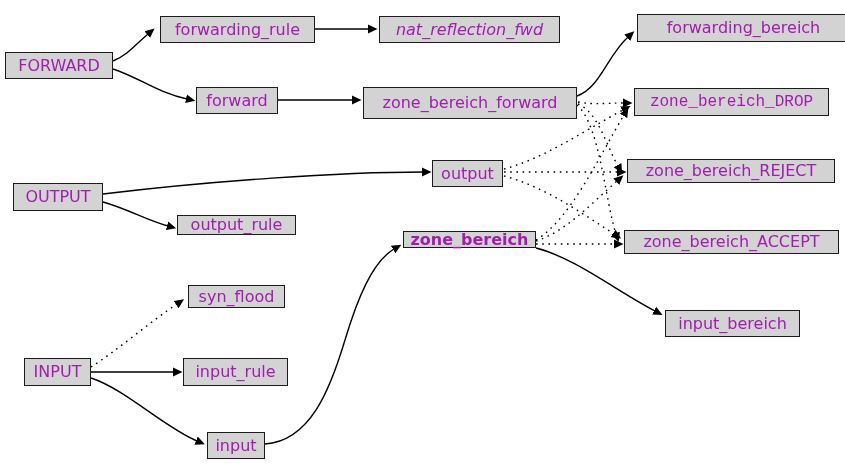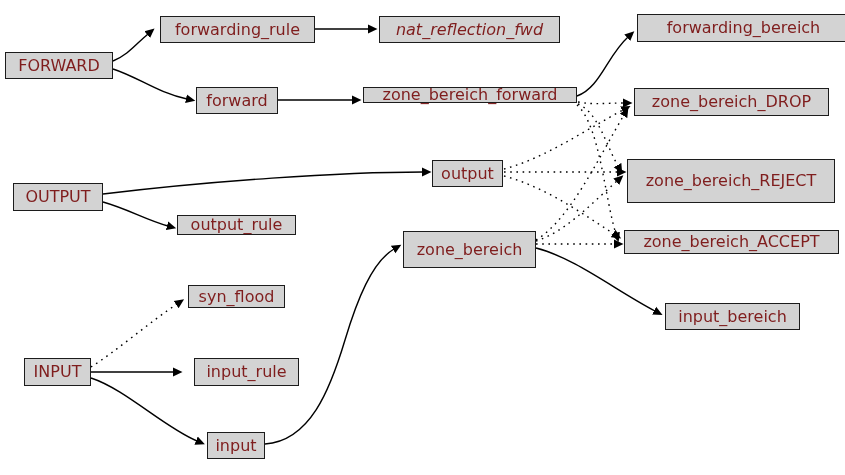--- a/index.html
+++ b/index.html
@@ -28,21 +28,21 @@
     stroke-width: 1.4;
   }
   .edge.dotted {
     stroke-dasharray: 1.6 4.6;
   }
   .node {
     position: absolute;
     box-sizing: border-box;
     background: #d3d3d3;
     border: 1.6px solid #1c1c1c;
-    color: #7f1d1d;
+    color: #a21caf;
     font-size: 16px;
     line-height: 1;
     display: flex;
     align-items: center;
     justify-content: center;
     white-space: nowrap;
     letter-spacing: 0px;
   }
 </style>
 </head>
@@ -78,27 +78,27 @@
         <path class="edge solid" d="M91,378 C125,389 165,428 197,441" stroke="#000000" marker-end="url(#arrowhead)"></path>
         <path class="edge solid" d="M265,444 C310,441 330,390 345,340 C357,300 372,262 394,249" stroke="#000000" marker-end="url(#arrowhead)"></path>
       </g>
   </svg>
   <div>
       <div class="node" style="left: 5px; top: 52px; width: 108px; height: 27px; background: rgb(211, 211, 211); border-color: rgb(28, 28, 28);">FORWARD</div>
       <div class="node" style="left: 160px; top: 16px; width: 155px; height: 27px; background: rgb(211, 211, 211); border-color: rgb(28, 28, 28);">forwarding_rule</div>
       <div class="node" style="left: 379px; top: 16px; width: 181px; height: 27px; background: rgb(211, 211, 211); border-color: rgb(28, 28, 28); font-style: italic;">nat_reflection_fwd</div>
       <div class="node" style="left: 637px; top: 14px; width: 213px; height: 28px; background: rgb(211, 211, 211); border-color: rgb(28, 28, 28);">forwarding_bereich</div>
       <div class="node" style="left: 196px; top: 87px; width: 82px; height: 27px; background: rgb(211, 211, 211); border-color: rgb(28, 28, 28);">forward</div>
-      <div class="node" style="left: 363px; top: 87px; width: 214px; height: 16px; background: rgb(211, 211, 211); border-color: rgb(28, 28, 28);">zone_bereich_forward</div>
-      <div class="node" style="left: 634px; top: 88px; width: 195px; height: 28px; background: rgb(211, 211, 211); border-color: rgb(28, 28, 28);">zone_bereich_DROP</div>
+      <div class="node" style="left: 363px; top: 87px; width: 214px; height: 32px; background: rgb(211, 211, 211); border-color: rgb(28, 28, 28);">zone_bereich_forward</div>
+      <div class="node" style="left: 634px; top: 88px; width: 195px; height: 28px; background: rgb(211, 211, 211); border-color: rgb(28, 28, 28); font-family: Liberation Mono, monospace;">zone_bereich_DROP</div>
       <div class="node" style="left: 432px; top: 160px; width: 71px; height: 27px; background: rgb(211, 211, 211); border-color: rgb(28, 28, 28);">output</div>
-      <div class="node" style="left: 627px; top: 159px; width: 208px; height: 44px; background: rgb(211, 211, 211); border-color: rgb(28, 28, 28);">zone_bereich_REJECT</div>
+      <div class="node" style="left: 627px; top: 159px; width: 208px; height: 24px; background: rgb(211, 211, 211); border-color: rgb(28, 28, 28);">zone_bereich_REJECT</div>
       <div class="node" style="left: 13px; top: 183px; width: 90px; height: 28px; background: rgb(211, 211, 211); border-color: rgb(28, 28, 28);">OUTPUT</div>
       <div class="node" style="left: 177px; top: 215px; width: 119px; height: 20px; background: rgb(211, 211, 211); border-color: rgb(28, 28, 28);">output_rule</div>
-      <div class="node" style="left: 403px; top: 231px; width: 133px; height: 37px; background: rgb(211, 211, 211); border-color: rgb(28, 28, 28);">zone_bereich</div>
+      <div class="node" style="left: 403px; top: 231px; width: 133px; height: 17px; background: rgb(211, 211, 211); border-color: rgb(28, 28, 28); font-weight: bold;">zone_bereich</div>
       <div class="node" style="left: 624px; top: 230px; width: 215px; height: 24px; background: rgb(211, 211, 211); border-color: rgb(28, 28, 28);">zone_bereich_ACCEPT</div>
       <div class="node" style="left: 188px; top: 285px; width: 97px; height: 23px; background: rgb(211, 211, 211); border-color: rgb(28, 28, 28);">syn_flood</div>
-      <div class="node" style="left: 665px; top: 303px; width: 135px; height: 27px; background: rgb(211, 211, 211); border-color: rgb(28, 28, 28);">input_bereich</div>
+      <div class="node" style="left: 665px; top: 310px; width: 135px; height: 27px; background: rgb(211, 211, 211); border-color: rgb(28, 28, 28);">input_bereich</div>
       <div class="node" style="left: 24px; top: 358px; width: 67px; height: 28px; background: rgb(211, 211, 211); border-color: rgb(28, 28, 28);">INPUT</div>
-      <div class="node" style="left: 194px; top: 358px; width: 105px; height: 28px; background: rgb(211, 211, 211); border-color: rgb(28, 28, 28);">input_rule</div>
+      <div class="node" style="left: 183px; top: 358px; width: 105px; height: 28px; background: rgb(211, 211, 211); border-color: rgb(28, 28, 28);">input_rule</div>
       <div class="node" style="left: 207px; top: 432px; width: 58px; height: 27px; background: rgb(211, 211, 211); border-color: rgb(28, 28, 28);">input</div>
     </div>
 </div>
 
 </body></html>

